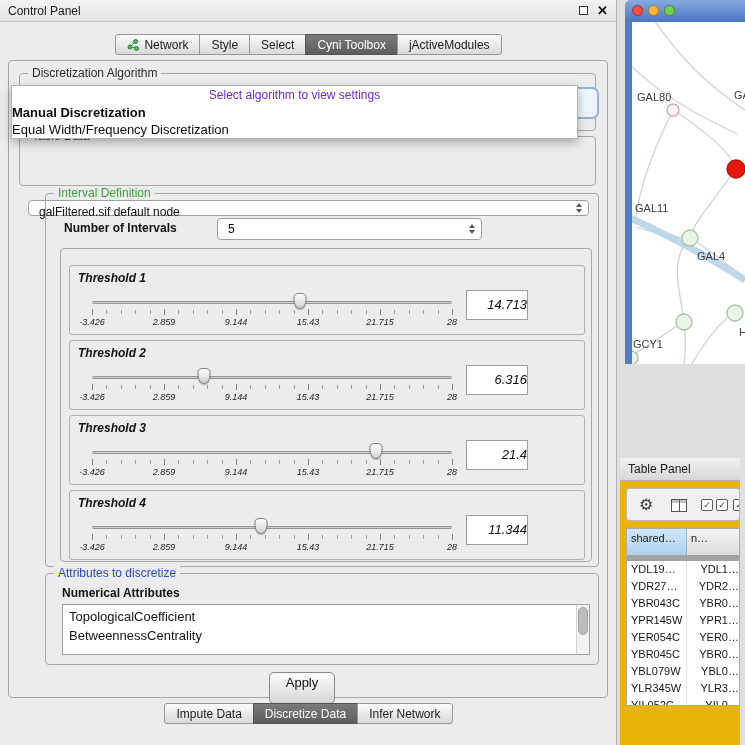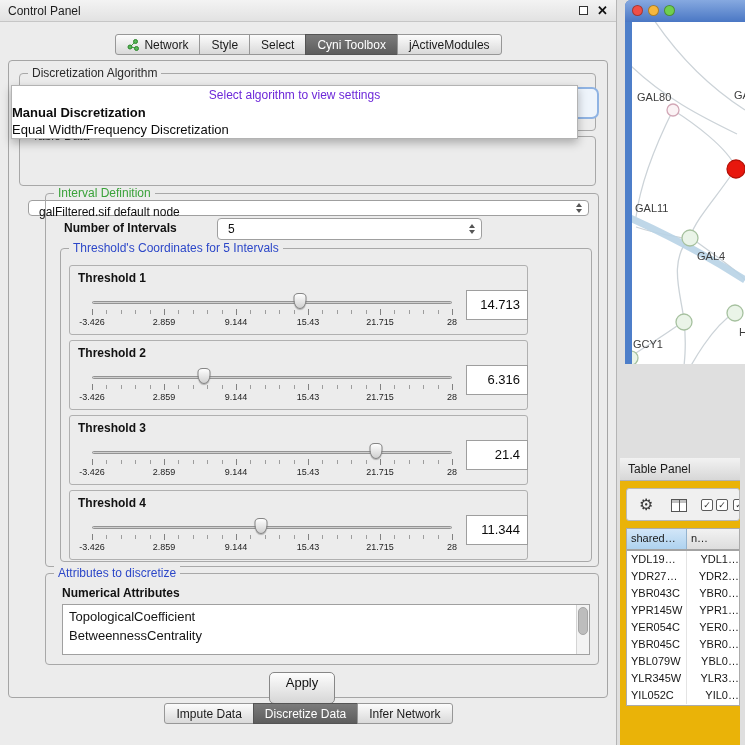--- a/index.html
+++ b/index.html
@@ -43,31 +43,31 @@
   .arr-up { width:0; height:0; border-left:3.5px solid transparent; border-right:3.5px solid transparent; border-bottom:4.5px solid #555; }
   .arr-dn { width:0; height:0; border-left:3.5px solid transparent; border-right:3.5px solid transparent; border-top:4.5px solid #555; }
   .td-combo { left:8px; top:16px; width:561px; height:16px;margin-top:47px; }
   .td-combo .val { line-height:23px; }
 
   .interval-group { left:36px; top:132px; width:554px; height:374px; }
   .noi-label { position:absolute; left:18px; top:27px; font-size:12px; font-weight:bold; color:#111; }
   .noi-combo { left:171px; top:24px; width:265px; height:22px; }
 
   .thresholds-group { left:14px; top:54px; width:532px; height:314px; }
-  .tbox { position:absolute; left:8px; width:459px; height:70px; border:1px solid #b0b0b0; border-radius:3px; }
+  .tbox { position:absolute; left:8px; width:516px; height:70px; border:1px solid #b0b0b0; border-radius:3px;font-style:italic; }
   .tlabel { position:absolute; left:8px; top:5px; font-size:12px; font-weight:bold; color:#111; }
   .slider { position:absolute; left:22px; top:26px; width:360px; height:40px; }
   .track { position:absolute; left:0; top:9px; width:100%; height:3px; background:#cfcfcf; border:1px solid #949494; border-radius:2px; }
   .thumb { position:absolute; top:1px; width:13px; height:16px; transform:translateX(-50%); background:linear-gradient(#fefefe,#d0d0d0); border:1px solid #858585; border-radius:6px 6px 8px 8px / 5px 5px 11px 11px; box-shadow:0 1px 1px rgba(0,0,0,.25); }
   .minorticks { position:absolute; left:0; top:18px; width:100%; height:4px; background:repeating-linear-gradient(90deg,#9d9d9d 0 1px,transparent 1px 14.4px); }
   .tickzone { position:absolute; left:0; top:0; width:100%; height:0; }
   .majortick { position:absolute; top:17px; width:1px; height:6px; background:#818181; }
   .scale { position:absolute; left:0; top:0; width:100%; height:0; }
   .scale-label { position:absolute; top:25px; transform:translateX(-50%); font-size:9px; color:#222; white-space:nowrap; }
-  .vbox { position:absolute; left:396px; top:24px; width:62px; height:30px; background:#fff; border:1px solid #9e9e9e; font-size:13px; color:#0c0c0c; text-align:right; line-height:28px; padding-right:7px; }
+  .vbox { position:absolute; left:396px; top:24px; width:62px; height:30px; background:#fff; border:1px solid #9e9e9e; font-size:13px; color:#0c0c0c; text-align:right; line-height:28px; }
 
   .attr-group { left:36px; top:512px; width:554px; height:92px; }
   .attr-header { position:absolute; left:16px; top:12px; font-size:12px; font-weight:bold; color:#111; }
   .attr-list { position:absolute; left:16px; top:30px; width:528px; height:51px; background:#fff; border:1px solid #a0a0a0; overflow:hidden; }
   .attr-item { line-height:19px; padding:0 0 0 6px; font-size:13px; color:#141414; white-space:nowrap; }
   .attr-item:first-child { padding-top:2px; }
   .attr-scrollbar { position:absolute; right:0; top:0; bottom:0; width:13px; background:#f3f3f3; border-left:1px solid #d4d4d4; }
   .attr-scroll-thumb { position:absolute; left:1px; top:2px; width:10px; height:28px; background:#bdbdbd; border:1px solid #a5a5a5; border-radius:6px; }
 
   .apply-btn { position:absolute; left:260px; top:611px; width:66px; height:32px; background:linear-gradient(#fdfdfd,#d6d6d6); border:1px solid #878787; border-radius:5px; font-size:13px; color:#111; text-align:center; line-height:19px; }
@@ -89,21 +89,21 @@
   .tp-titlebar { position:absolute; left:0; top:0; width:100%; height:23px; background:linear-gradient(#f2f2f2,#d7d7d7); border-bottom:1px solid #b2b2b2; }
   .tp-title { position:absolute; left:8px; top:0; line-height:23px; font-size:12px; color:#1c1c1c; }
   .tp-toolbar { position:absolute; left:6px; top:30px; width:114px; height:33px; background:#f0f0f0; border:1px solid #b8b8b8; border-radius:3px; overflow:hidden; }
   .gear { position:absolute; left:12px; top:7px; font-size:16px; line-height:18px; color:#3a3a3a; }
   .cols-icon { position:absolute; left:44px; top:10px; width:16px; height:13px; border:1px solid #555; background:#fff; }
   .cols-icon::after { content:""; position:absolute; left:50%; top:0; bottom:0; width:1px; background:#555; }
   .cols-icon::before { content:""; position:absolute; left:0; right:0; top:0; height:3px; background:#c2c2c2; }
   .cbx { position:absolute; top:10px; width:12px; height:12px; border:1px solid #5c5c5c; border-radius:2px; background:#fff; font-size:9px; line-height:11px; text-align:center; color:#333; }
   .cbx.a { left:74px; } .cbx.b { left:89px; } .cbx.c { left:106px; }
   .tp-table { position:absolute; left:6px; top:70px; width:114px; height:178px; background:#fff; border:1px solid #ababab; overflow:hidden; }
-  .tp-header { display:flex; height:22px; border-bottom:2px solid #a3a3a3; }
+  .tp-header { display:flex; height:32px; border-bottom:6px solid #a3a3a3; }
   .tp-hcell { font-size:11px; color:#1a1a1a; line-height:19px; padding-left:4px; white-space:nowrap; overflow:hidden; }
   .tp-hcell.col0 { width:60px; background:linear-gradient(#d2e6f8,#aed2ef); border-right:1px solid #93b3cf; }
   .tp-hcell.col1 { flex:1; background:linear-gradient(#f2f2f2,#dddddd); }
   .tp-row { display:flex; height:17px; }
   .tp-cell { font-size:11px; color:#161616; line-height:17px; padding-left:4px; white-space:nowrap; overflow:hidden; }
   .tp-cell.col0 { width:60px; border-right:1px solid #e4e4e4; }
   .tp-cell.col1 { flex:1;text-align:right; }
 </style>
 </head>
 <body>
@@ -171,21 +171,20 @@
         <span class="noi-label">Number of Intervals</span>
         <div class="combo noi-combo">
           <span class="val">5</span>
           <span class="arrows">
               <span class="arr-up"></span>
               <span class="arr-dn"></span>
             </span>
         </div>
 
         <div class="group thresholds-group">
-          <span class="legend blue">Threshold's Coordinates for 5 Intervals</span>
 
           <div class="tbox" style="top:16px">
             <div class="tlabel">Threshold 1</div>
             <div class="slider">
               <div class="track"></div>
               <div class="minorticks"></div>
               <div class="tickzone">
                   <span class="majortick" style="left: 0%;"></span>
                   <span class="majortick" style="left: 20%;"></span>
                   <span class="majortick" style="left: 40%;"></span>

